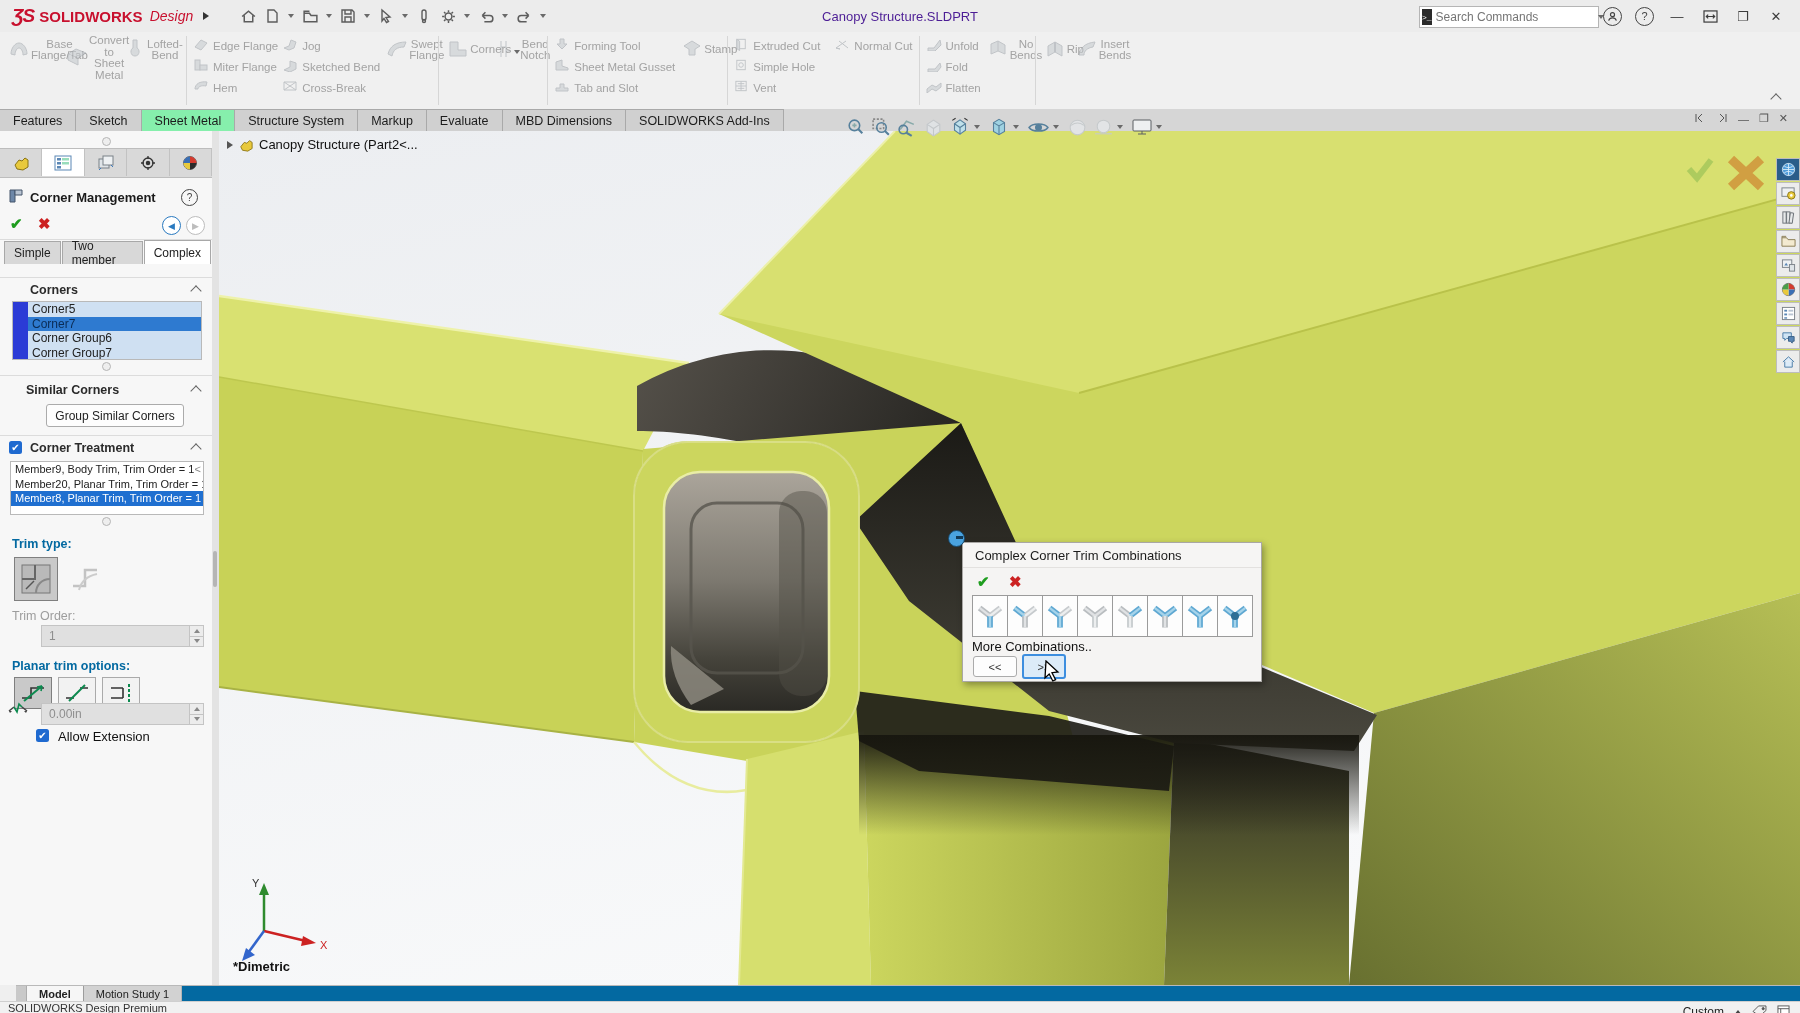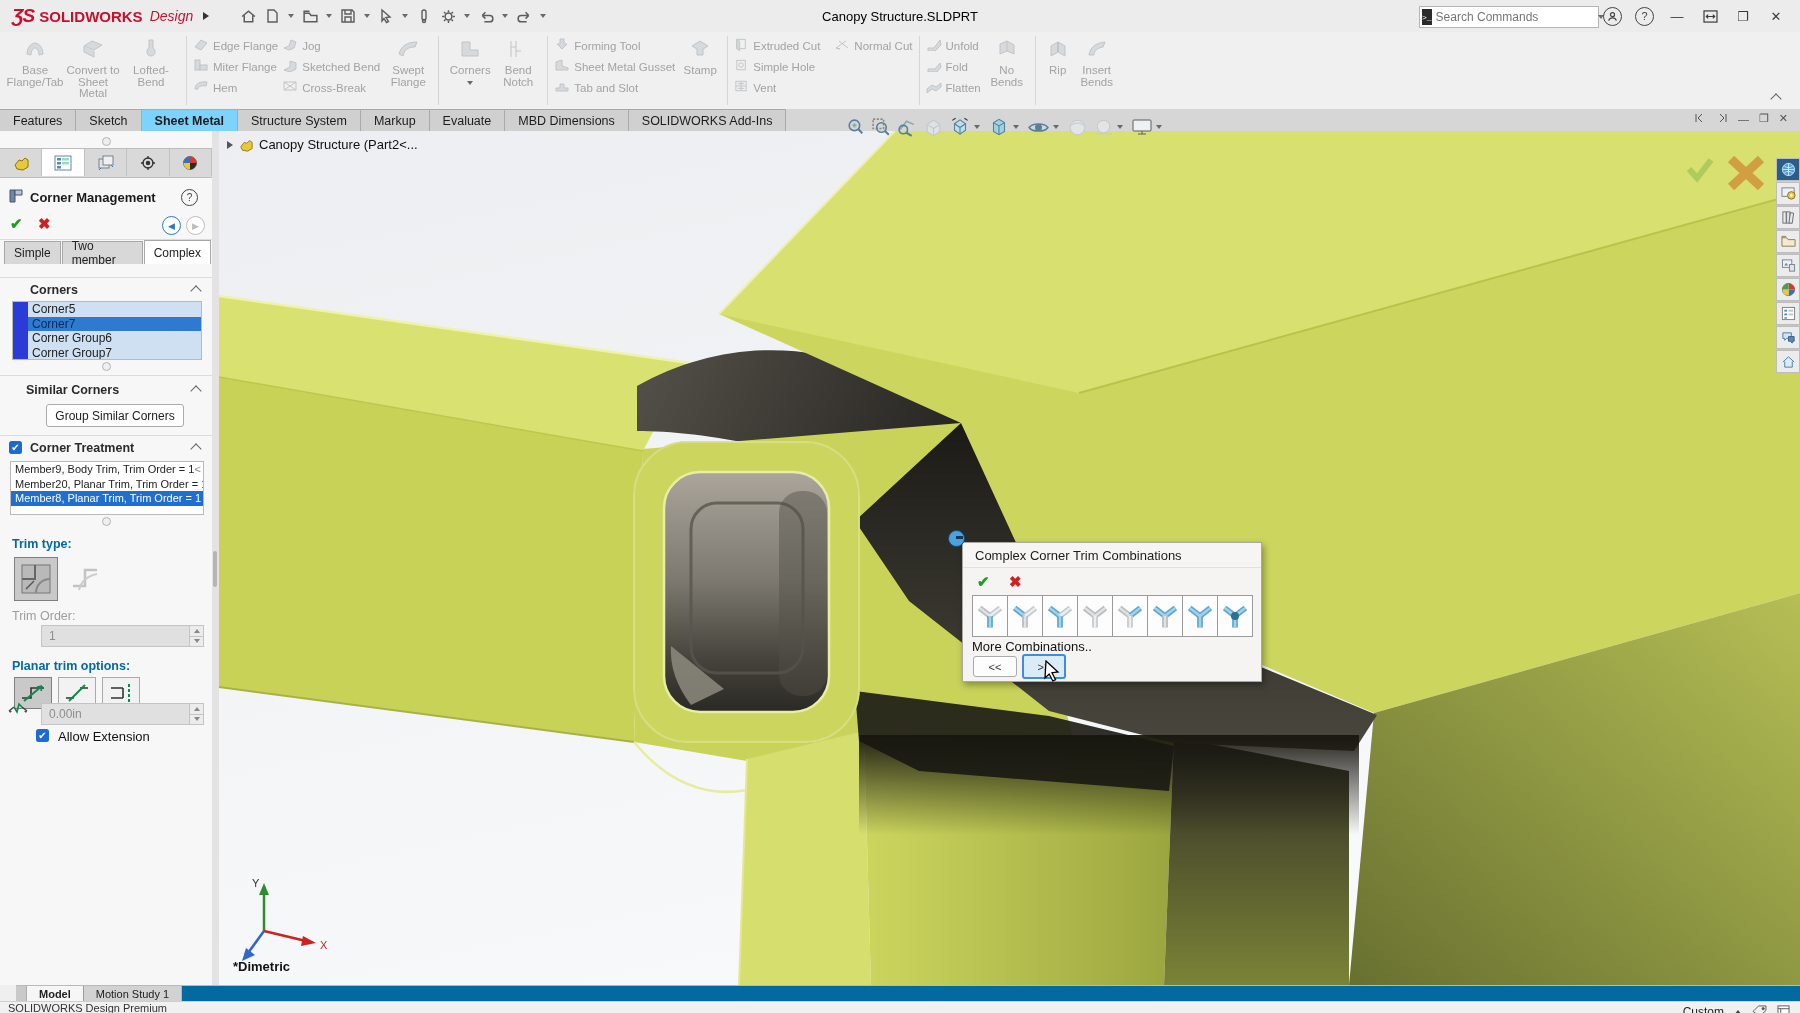--- a/index.html
+++ b/index.html
@@ -12,45 +12,45 @@
   .logo{display:flex;align-items:center;gap:5px;padding-left:12px;}
   .logo .ds{font-weight:700;font-style:italic;font-size:19px;color:#c8102e;letter-spacing:-1px;}
   .logo .word{font-size:15px;color:#c8102e;font-weight:700;letter-spacing:0;}
   .logo .word .lt{font-weight:700;}
   .logo .design{font-size:14px;color:#c8102e;font-style:italic;margin-left:2px;}
   .flyout-tri{width:0;height:0;border-left:6px solid #333;border-top:4px solid transparent;border-bottom:4px solid transparent;margin-left:10px;}
   .qat{display:flex;align-items:center;margin-left:28px;gap:2px;}
   .qat .qbtn{width:22px;height:22px;display:flex;align-items:center;justify-content:center;border-radius:2px;}
   .qat .qbtn svg{stroke:#5c5c5c;fill:none;stroke-width:1.4;}
   .dd{width:0;height:0;border-top:4px solid #6a6a6a;border-left:3.5px solid transparent;border-right:3.5px solid transparent;margin:0 3px;}
-  #doc-title{position:absolute;left:0;right:0;top:0;height:32px;display:flex;align-items:center;justify-content:center;font-size:13px;color:#000000;pointer-events:none;}
+  #doc-title{position:absolute;left:0;right:0;top:0;height:32px;display:flex;align-items:center;justify-content:center;font-size:13px;color:#4c1d95;pointer-events:none;}
   #search-box{position:absolute;left:1419px;top:6px;width:178px;height:20px;background:#fff;border:1px solid #b5b5b5;display:flex;align-items:center;}
   #search-box .term{width:16px;height:16px;background:#2b2b2b;color:#fff;font-size:8px;display:flex;align-items:center;justify-content:center;margin-left:2px;font-family:"Liberation Mono",monospace;}
   #search-box input{border:0;outline:0;flex:1;font-size:12px;color:#555;padding:0 4px;background:transparent;font-family:"Liberation Sans",sans-serif;}
   .tb-right{position:absolute;top:0;height:32px;display:flex;align-items:center;gap:14px;}
   .tb-ico{color:#3c3c3c;font-size:13px;display:flex;align-items:center;justify-content:center;width:20px;height:20px;}
   .circ{width:17px;height:17px;border:1.4px solid #444;border-radius:50%;display:flex;align-items:center;justify-content:center;font-size:11px;color:#444;}
   
   #ribbon{position:absolute;left:0;top:32px;width:1800px;height:77px;background:#f0f0f0;display:flex;align-items:stretch;}
   .rgroup{display:flex;align-items:flex-start;padding:3px 6px 0 6px;}
   .rsep{width:1px;background:#d6d6d6;margin:4px 0;}
-  .bigbtn{display:flex;flex-direction:column;align-items:center;width:56px;margin:0 1px;text-align:center;}
+  .bigbtn{display:flex;align-items:center;width:56px;margin:0 1px;text-align:center;}
   .bigbtn .bico{margin:3px 0 2px 0;}
   .blabel{font-size:11.5px;line-height:11.5px;color:#a3a3a3;}
   .rcol{display:flex;flex-direction:column;}
   .sitem{display:flex;align-items:center;height:21px;gap:4px;}
   .sitem .slabel{font-size:11.5px;color:#a3a3a3;white-space:nowrap;}
   .rrow{display:flex;gap:14px;}
   .gico{opacity:.55;}
   #ribbon-collapse{position:absolute;right:18px;bottom:4px;width:10px;height:10px;}
   .chev{width:7px;height:7px;border-left:1.6px solid #666;border-top:1.6px solid #666;transform:rotate(45deg);}
   
   #tabrow{position:absolute;left:0;top:109px;width:1800px;height:22px;background:#d6d6d6;border-bottom:6px solid #a21caf;display:flex;align-items:flex-end;}
   .rtab{height:21px;display:flex;align-items:center;padding:0 13px;font-size:12.5px;color:#1c1c1c;background:#d0d0d0;border:1px solid #a9a9a9;border-bottom:none;margin-left:-1px;}
-  .rtab.active{background:#7dd3fc;font-weight:700;position:relative;z-index:2;}
+  .rtab.active{background:#86efac;font-weight:400;position:relative;z-index:2;}
   
   #headsup{position:absolute;left:845px;top:112px;height:30px;display:flex;align-items:center;gap:5px;z-index:5;}
   #headsup .hbtn{display:flex;align-items:center;}
   
   #docctrl{position:absolute;right:12px;top:112px;display:flex;gap:10px;align-items:center;z-index:5;color:#555;font-size:11px;}
   
   #panel{position:absolute;left:0;top:131px;width:212px;height:854px;background:#f7f7f7;border-right:1px solid #c9c9c9;}
   .pdot{position:absolute;left:102px;width:7px;height:7px;border:1px solid #b5b5b5;border-radius:50%;background:#eee;}
   #ptabs{position:absolute;left:0;top:17px;width:212px;height:28px;background:#d9d9d9;display:flex;border-top:1px solid #bdbdbd;border-bottom:1px solid #bdbdbd;}
   .ptab{width:42px;height:27px;display:flex;align-items:center;justify-content:center;border-right:1px solid #c2c2c2;}

